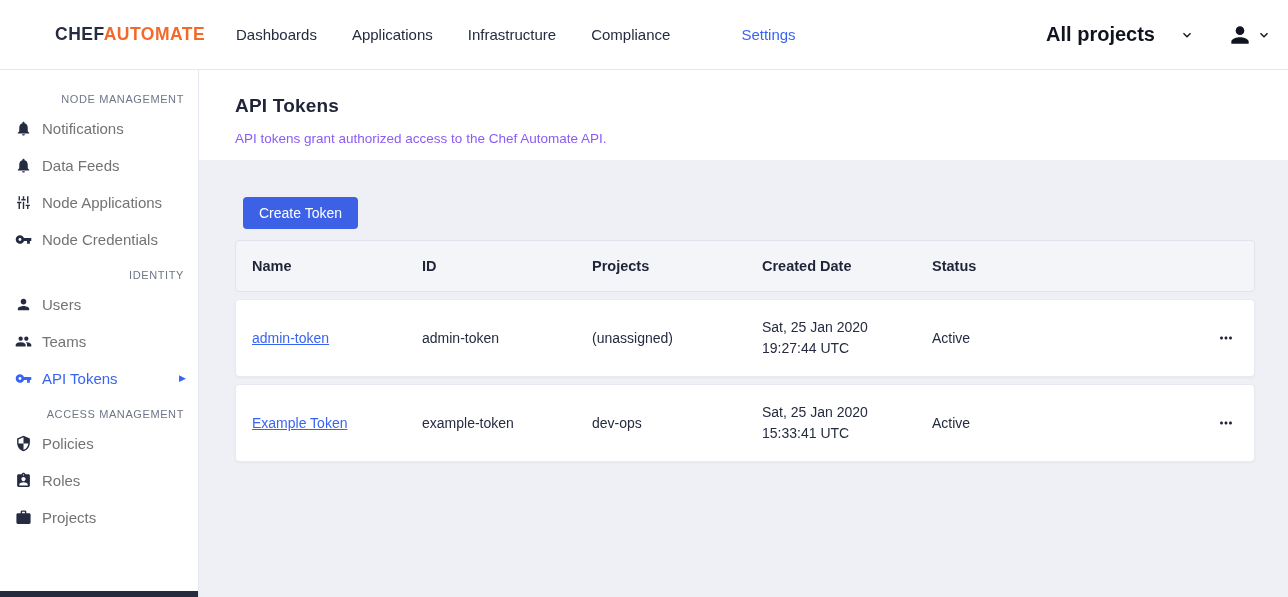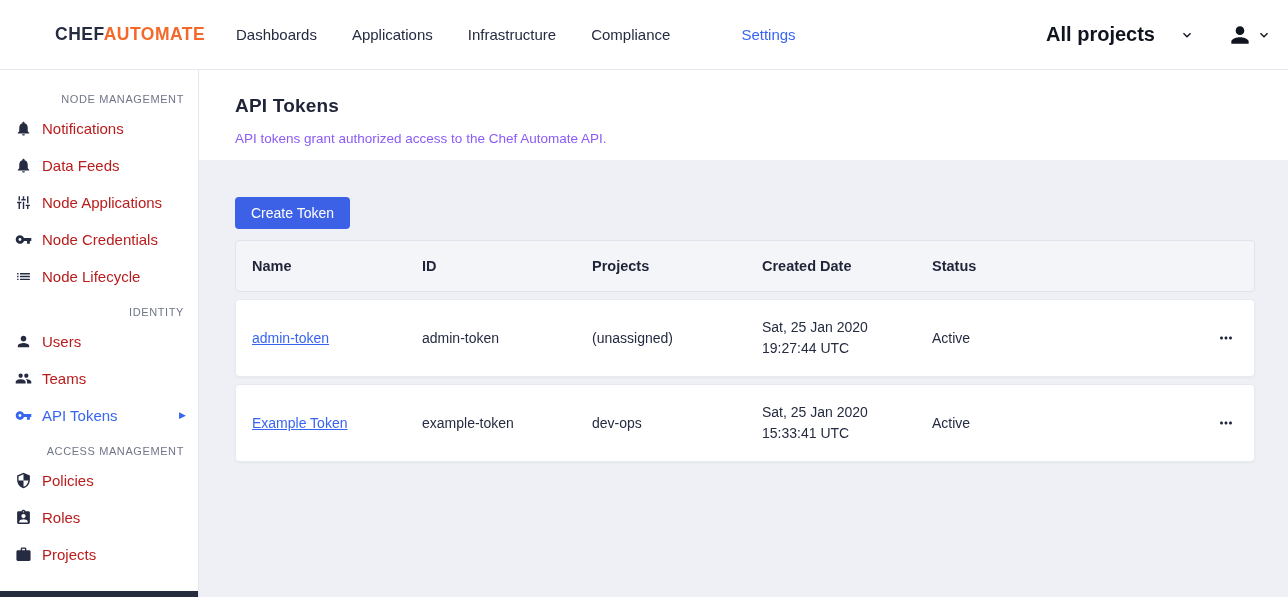--- a/index.html
+++ b/index.html
@@ -28,35 +28,35 @@
   }
   .user-menu { background:none; border:none; cursor:pointer; display:flex; align-items:center; gap:3px; padding:0; }
   .chev { width:16px; height:16px; fill:#10141f; }
   .avatar-ic { width:26px; height:26px; fill:#10141f; }
   
   .shell { display:flex; height:527px; }
   
   .sidebar { width:199px; background:#fff; border-right:1px solid #e4e7ee; padding-top:16px; position:relative; flex:none; }
   .side-title { font-size:11px; color:#6f7687; letter-spacing:.6px; padding:0 14px; margin:10px 0 4px; line-height:14px;text-align:right; }
   .side-section:first-child .side-title { margin-top:6px; }
-  .side-item { display:flex; align-items:center; height:37px; padding:0 12px 0 15px; gap:10px; font-size:15px; color:#b91c1c; cursor:pointer; }
+  .side-item { display:flex; align-items:center; height:37px; padding:0 12px 0 15px; gap:10px; font-size:15px; color:#737373; cursor:pointer; }
   .side-item .sicon { width:17px; height:17px; fill:#252b40; flex:none; }
   .side-item.active { color:var(--accent); }
   .side-item.active .sicon { fill:var(--accent); }
   .rot90 { transform:rotate(90deg); }
   .side-caret { margin-left:auto; color:var(--accent); font-size:9px; line-height:1; }
   .side-bottom-bar { position:absolute; bottom:0; left:0; width:100%; height:6px; background:#262b3d; }
   
   .main { flex:1; min-width:0; background:#eef0f5; display:flex; flex-direction:column; }
   .page-header { background:#fff; height:90px; padding:25px 36px 0; flex:none; }
   .page-title { margin:0 0 14px; font-size:19px; font-weight:700; color:#1f2438; letter-spacing:.2px; }
   .page-subtitle { margin:0; font-size:13.5px; color:#8b5cf6; }
   .content { flex:1; padding:37px 33px 0 36px; }
   .create-btn {
-    height:32px; padding:0 16px; margin:0 0 11px;
+    height:32px; padding:0 16px; margin:0 8px 11px;
     background:var(--button-blue); color:#fff; font-family:inherit; font-size:14px;
     border:none; border-radius:4px; cursor:pointer;
   }
   
   .trow { display:grid; grid-template-columns:170px 170px 170px 170px 1fr 56px; align-items:center; padding-left:16px; }
   .thead {
     height:52px; background:#f3f5f9; border:1px solid #dfe3ec; border-radius:4px;
   }
   .th { font-size:14.5px; font-weight:700; color:#1f2438; }
   .tcard {
@@ -122,26 +122,20 @@
             <path d="M3 17v2h6v-2H3zM3 5v2h10V5H3zm10 16v-2h8v-2h-8v-2h-2v6h2zM7 9v2H3v2h4v2h2V9H7zm14 4v-2H11v2h10zm-6-4h2V7h4V5h-4V3h-2v6z"></path>
           </svg>
           <span class="side-label">Node Applications</span>
         </div>
         <div class="side-item">
           <svg class="sicon" viewBox="0 0 24 24">
             <path d="M12.65 10C11.83 7.67 9.61 6 7 6c-3.31 0-6 2.69-6 6s2.69 6 6 6c2.61 0 4.83-1.67 5.65-4H17v4h4v-4h2v-4H12.65zM7 14c-1.1 0-2-.9-2-2s.9-2 2-2 2 .9 2 2-.9 2-2 2z"></path>
           </svg>
           <span class="side-label">Node Credentials</span>
         </div>
-        <div class="side-item">
-          <svg class="sicon" viewBox="0 0 24 24">
-            <path d="M3 13h2v-2H3v2zm0 4h2v-2H3v2zm0-8h2V7H3v2zm4 4h14v-2H7v2zm0 4h14v-2H7v2zM7 7v2h14V7H7z"></path>
-          </svg>
-          <span class="side-label">Node Lifecycle</span>
-        </div>
       </div>
       <div class="side-section">
         <div class="side-title">IDENTITY</div>
         <div class="side-item">
           <svg class="sicon" viewBox="0 0 24 24">
             <path d="M12 12c2.21 0 4-1.79 4-4s-1.79-4-4-4-4 1.79-4 4 1.79 4 4 4zm0 2c-2.67 0-8 1.34-8 4v2h16v-2c0-2.66-5.33-4-8-4z"></path>
           </svg>
           <span class="side-label">Users</span>
         </div>
         <div class="side-item">

